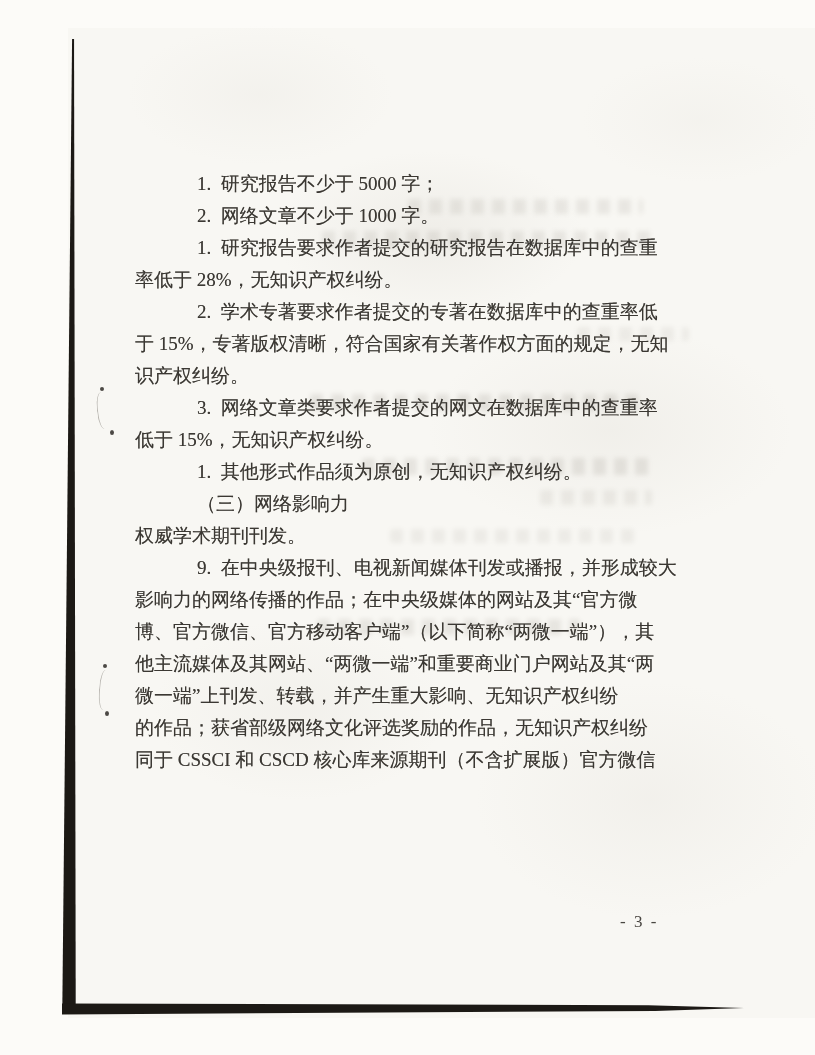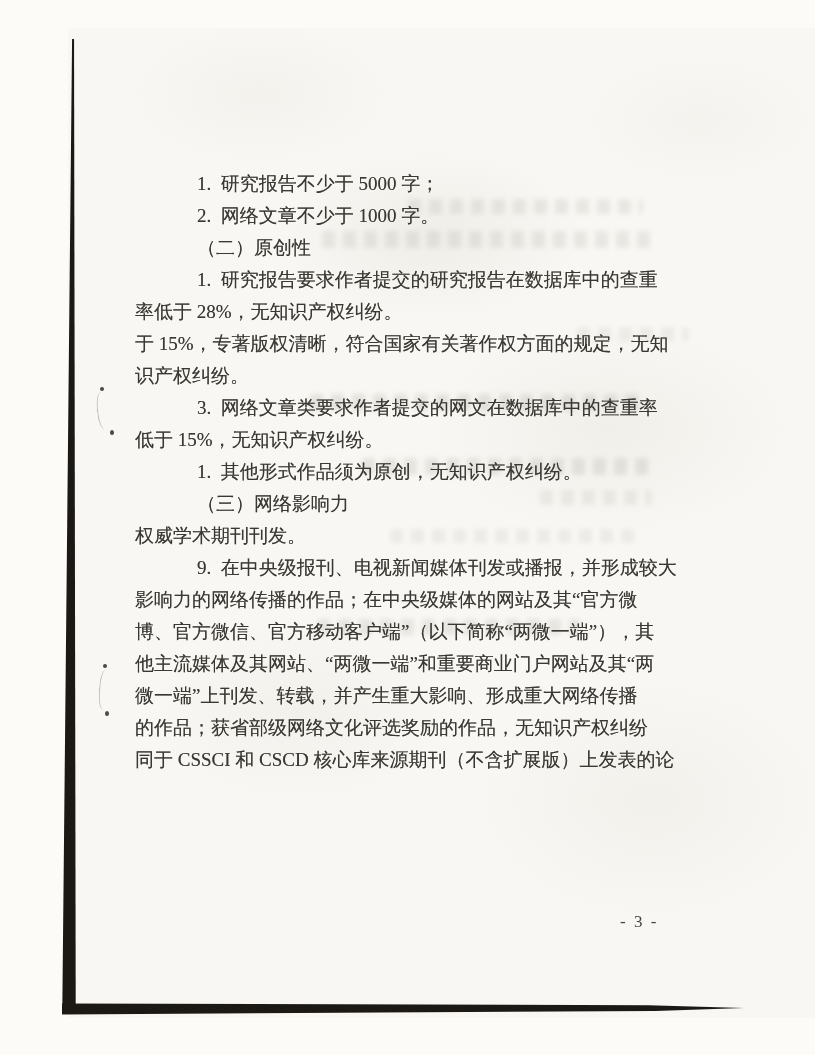--- a/index.html
+++ b/index.html
@@ -144,33 +144,33 @@
   <div class="speck s1"></div>
   <div class="speck s2"></div>
   <div class="speck s3"></div>
   <div class="speck s4"></div>
   <div class="curve c1"></div>
   <div class="curve c2"></div>
 
   <div class="content">
       <div class="line indent">1.  研究报告不少于 5000 字；</div>
       <div class="line indent">2.  网络文章不少于 1000 字。</div>
-      <div class="line indent">（二）原创性</div>
       <div class="line indent">1.  研究报告要求作者提交的研究报告在数据库中的查重</div>
       <div class="line">率低于 28%，无知识产权纠纷。</div>
+      <div class="line indent">2.  学术专著要求作者提交的专著在数据库中的查重率低</div>
       <div class="line">于 15%，专著版权清晰，符合国家有关著作权方面的规定，无知</div>
       <div class="line">识产权纠纷。</div>
       <div class="line indent">3.  网络文章类要求作者提交的网文在数据库中的查重率</div>
       <div class="line">低于 15%，无知识产权纠纷。</div>
       <div class="line indent">1.  其他形式作品须为原创，无知识产权纠纷。</div>
       <div class="line indent">（三）网络影响力</div>
       <div class="line">权威学术期刊刊发。</div>
       <div class="line indent">9.  在中央级报刊、电视新闻媒体刊发或播报，并形成较大</div>
       <div class="line">影响力的网络传播的作品；在中央级媒体的网站及其“官方微</div>
       <div class="line">博、官方微信、官方移动客户端”（以下简称“两微一端”），其</div>
       <div class="line">他主流媒体及其网站、“两微一端”和重要商业门户网站及其“两</div>
-      <div class="line">微一端”上刊发、转载，并产生重大影响、形成重大网络传播</div>
+      <div class="line">微一端”上刊发、转载，并产生重大影响、无知识产权纠纷</div>
       <div class="line">的作品；获省部级网络文化评选奖励的作品，无知识产权纠纷</div>
-      <div class="line">同于 CSSCI 和 CSCD 核心库来源期刊（不含扩展版）上发表的论</div>
+      <div class="line">同于 CSSCI 和 CSCD 核心库来源期刊（不含扩展版）官方微信</div>
     </div>
 
   <div class="pageno">- 3 -</div>
 </div>
 
 </body></html>

